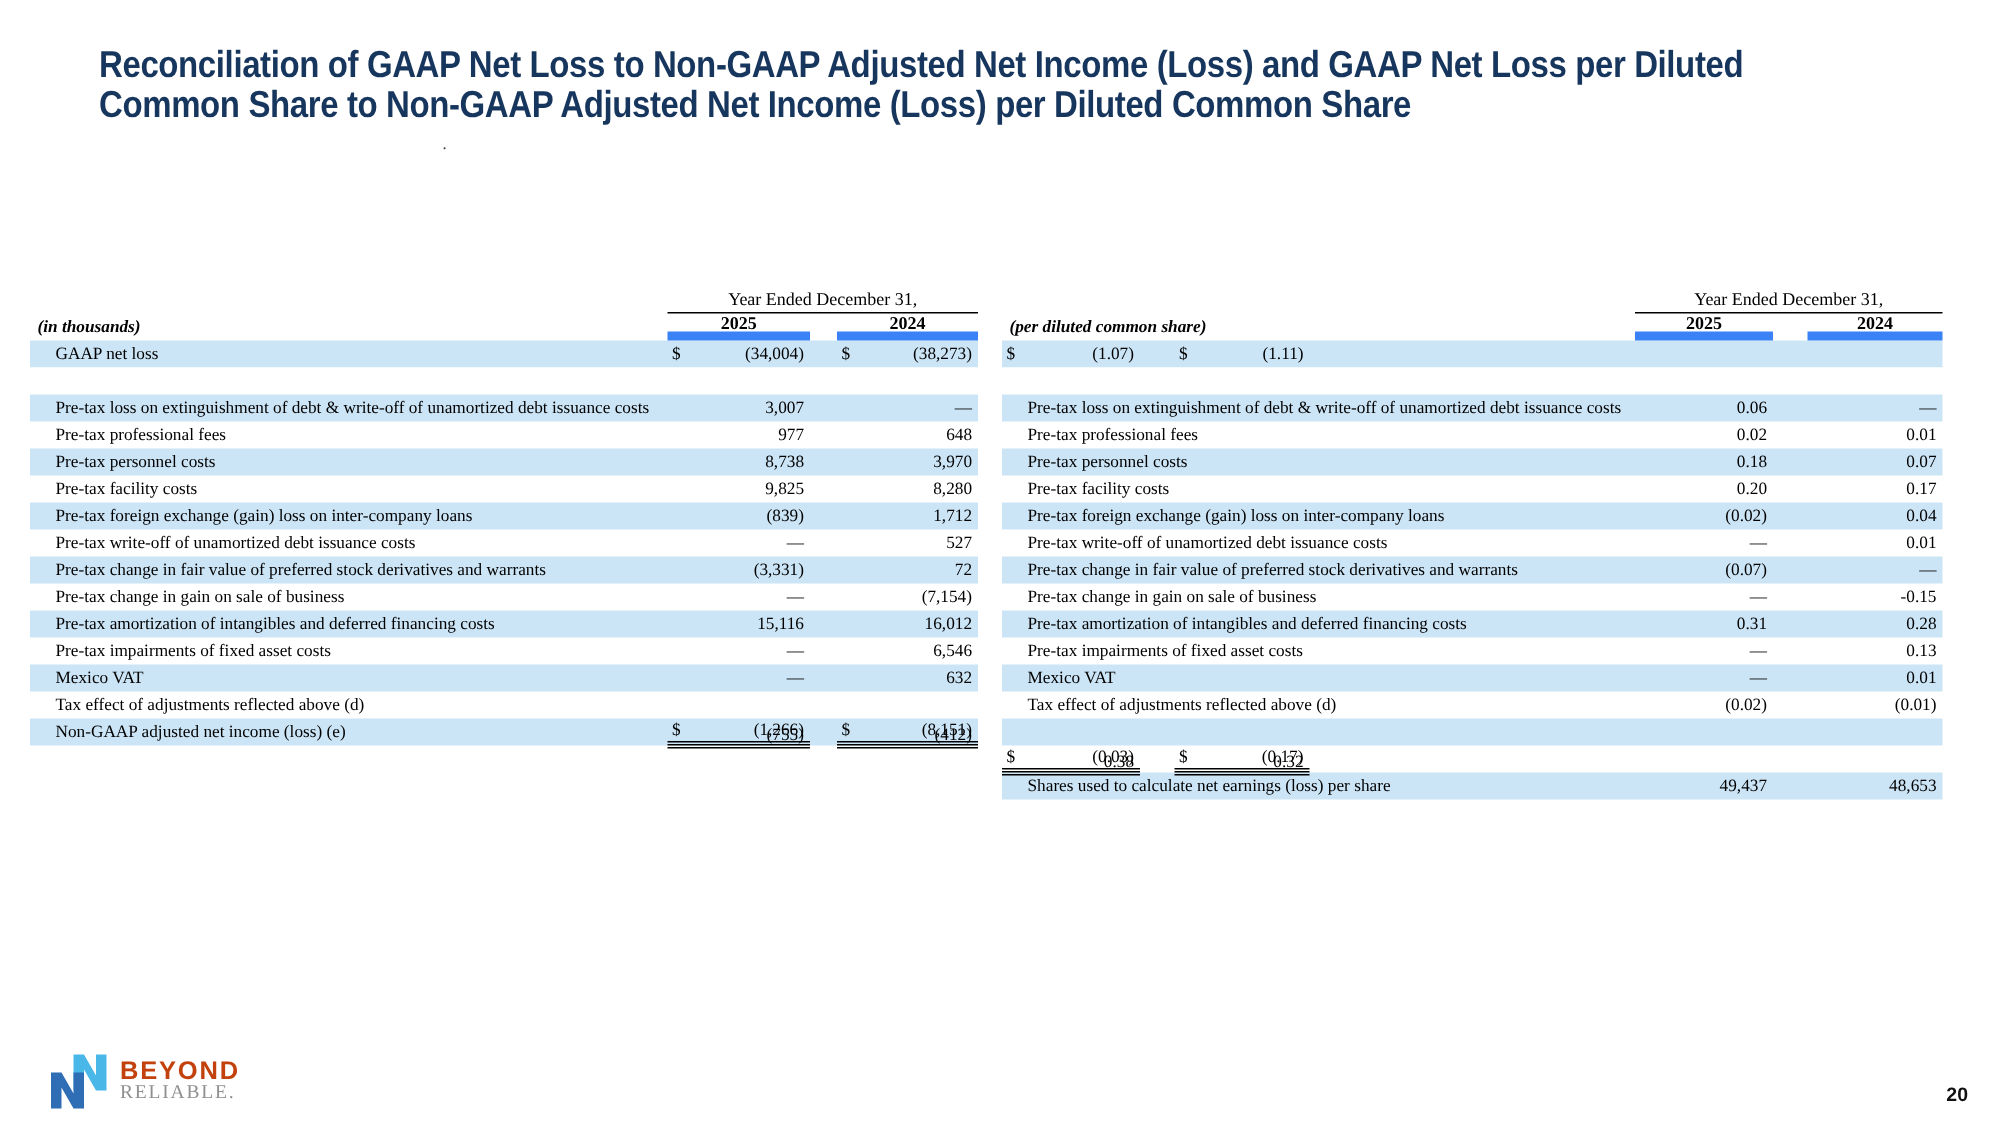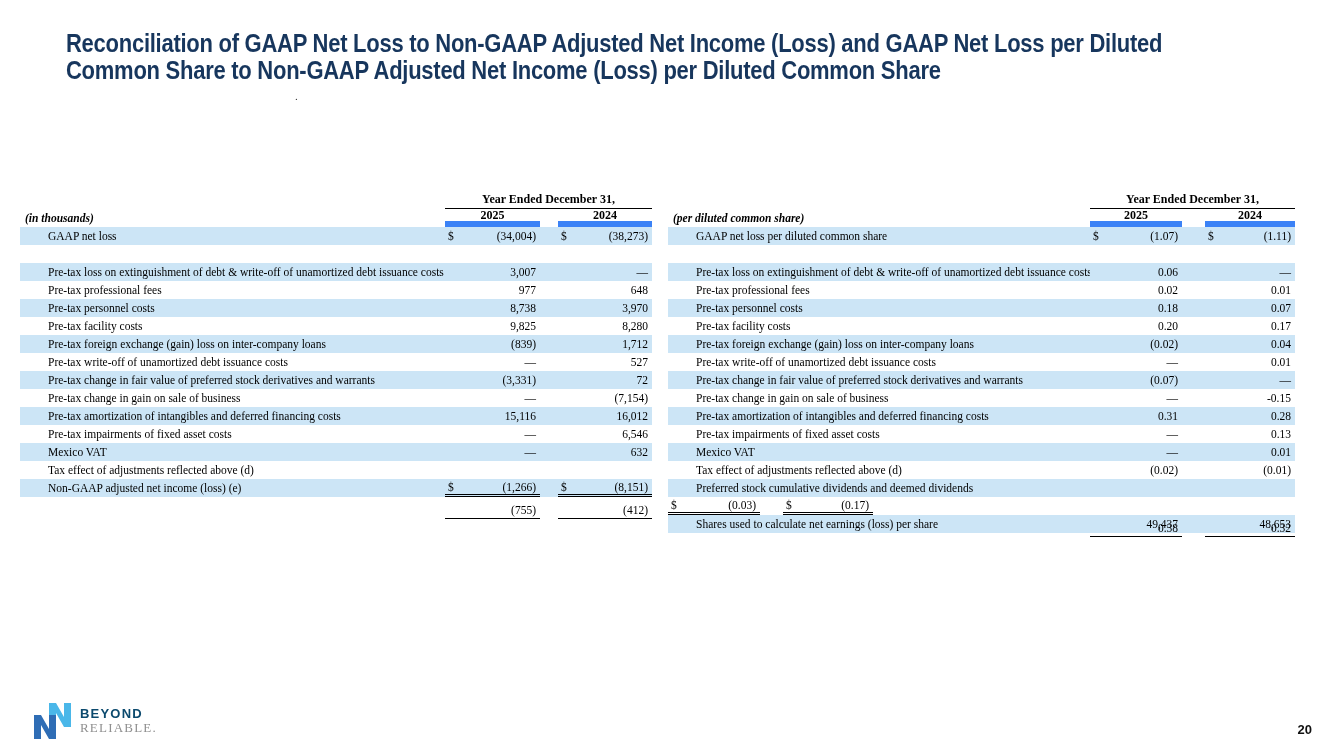--- a/index.html
+++ b/index.html
@@ -26,42 +26,42 @@
     position:absolute;left:295px;top:90px;
     font-family:"Liberation Serif",serif;font-size:11px;color:#333;
   }
   
   .fin-table{
     position:absolute;top:190px;
     font-family:"Liberation Serif",serif;font-size:11.5px;color:#000;
   }
   #left-table{left:20px;width:632px;}
   #right-table{left:668px;width:627px;}
-  .trow{display:flex;align-items:flex-start;height:18px;}
+  .trow{display:flex;align-items:center;height:18px;}
   .trow.shaded{background:var(--row-blue);}
   .trow.gap{height:18px;background:#fff;}
   .trow.head-a{height:19px;align-items:flex-end;}
-  .lbl{flex:1;padding-left:28px;white-space:nowrap;overflow:hidden;height:100%;display:flex;align-items:center;}
+  .lbl{flex:1;padding-left:17px;white-space:nowrap;overflow:hidden;height:100%;display:flex;align-items:center;}
   .unit-lbl{flex:1;padding-left:5px;font-weight:bold;font-style:italic;white-space:nowrap;height:100%;display:flex;align-items:center;}
   .num{display:flex;align-items:center;height:100%;padding:0 4px 0 3px;}
   .num .val{margin-left:auto;}
   .num.rule1{border-bottom:1px solid #000000;margin-top:40px;}
   .num.rule2{border-bottom:3px double #000;}
-  .spanhdr{text-align:center;font-weight:bold;font-size:12px;border-bottom:1px solid #000;padding-bottom:1px;white-space:nowrap;}
+  .spanhdr{text-align:center;font-weight:normal;font-size:12px;border-bottom:1px solid #000;padding-bottom:1px;white-space:nowrap;}
   .year{text-align:center;font-weight:bold;font-size:12px;border-bottom:6px solid #3b82f6;height:100%;display:flex;align-items:center;justify-content:center;}
   
   .t-left .c1{width:95px;}  .t-left .spc{width:18px;height:100%;}  .t-left .c2{width:94px;}
   .t-left .spanw{width:207px;}
   .t-right .c1{width:92px;} .t-right .spc{width:23px;height:100%;} .t-right .c2{width:90px;}
   .t-right .spanw{width:205px;}
   
   .logo{position:absolute;left:34px;top:701px;display:flex;align-items:center;}
   .logo svg{display:block;}
   .logo-text{margin-left:6px;font-family:"Liberation Sans",sans-serif;line-height:14px;}
-  .logo-line1{font-weight:bold;font-size:13px;letter-spacing:1.2px;color:#0c4a6e;}
+  .logo-line1{font-weight:bold;font-size:17px;letter-spacing:1.2px;color:#c2410c;}
   .logo-line2{font-weight:normal;font-size:13px;letter-spacing:1.2px;color:#8f8f8f;font-family:Liberation Serif, serif;}
   .page-number{
     position:absolute;right:21px;top:712px;
     font-family:"Liberation Sans",sans-serif;font-weight:bold;font-size:13px;color:#111;margin-top:10px;
   }
 </style>
 </head>
 <body>
 
 <div class="title">
@@ -232,21 +232,20 @@
       <div class="lbl"></div>
       <div class="spanhdr spanw">Year Ended December 31,</div>
     </div>
     <div class="trow">
       <div class="unit-lbl">(per diluted common share)</div>
       <div class="year c1">2025</div>
       <div class="spc"></div>
       <div class="year c2">2024</div>
     </div>
     <div class="trow shaded">
-      <div class="lbl">GAAP net loss per diluted common share</div>
       <div class="num c1">
         <span class="cur">$</span>
         <span class="val">(1.07)</span>
       </div>
       <div class="spc"></div>
       <div class="num c2">
         <span class="cur">$</span>
         <span class="val">(1.11)</span>
       </div>
     </div>
@@ -365,21 +364,20 @@
       <div class="lbl">Tax effect of adjustments reflected above (d)</div>
       <div class="num c1">
         <span class="val">(0.02)</span>
       </div>
       <div class="spc"></div>
       <div class="num c2">
         <span class="val">(0.01)</span>
       </div>
     </div>
     <div class="trow shaded">
-      <div class="lbl">Preferred stock cumulative dividends and deemed dividends</div>
       <div class="num c1 rule1">
         <span class="val">0.38</span>
       </div>
       <div class="spc"></div>
       <div class="num c2 rule1">
         <span class="val">0.32</span>
       </div>
     </div>
     <div class="trow">
       <div class="num c1 rule2">

